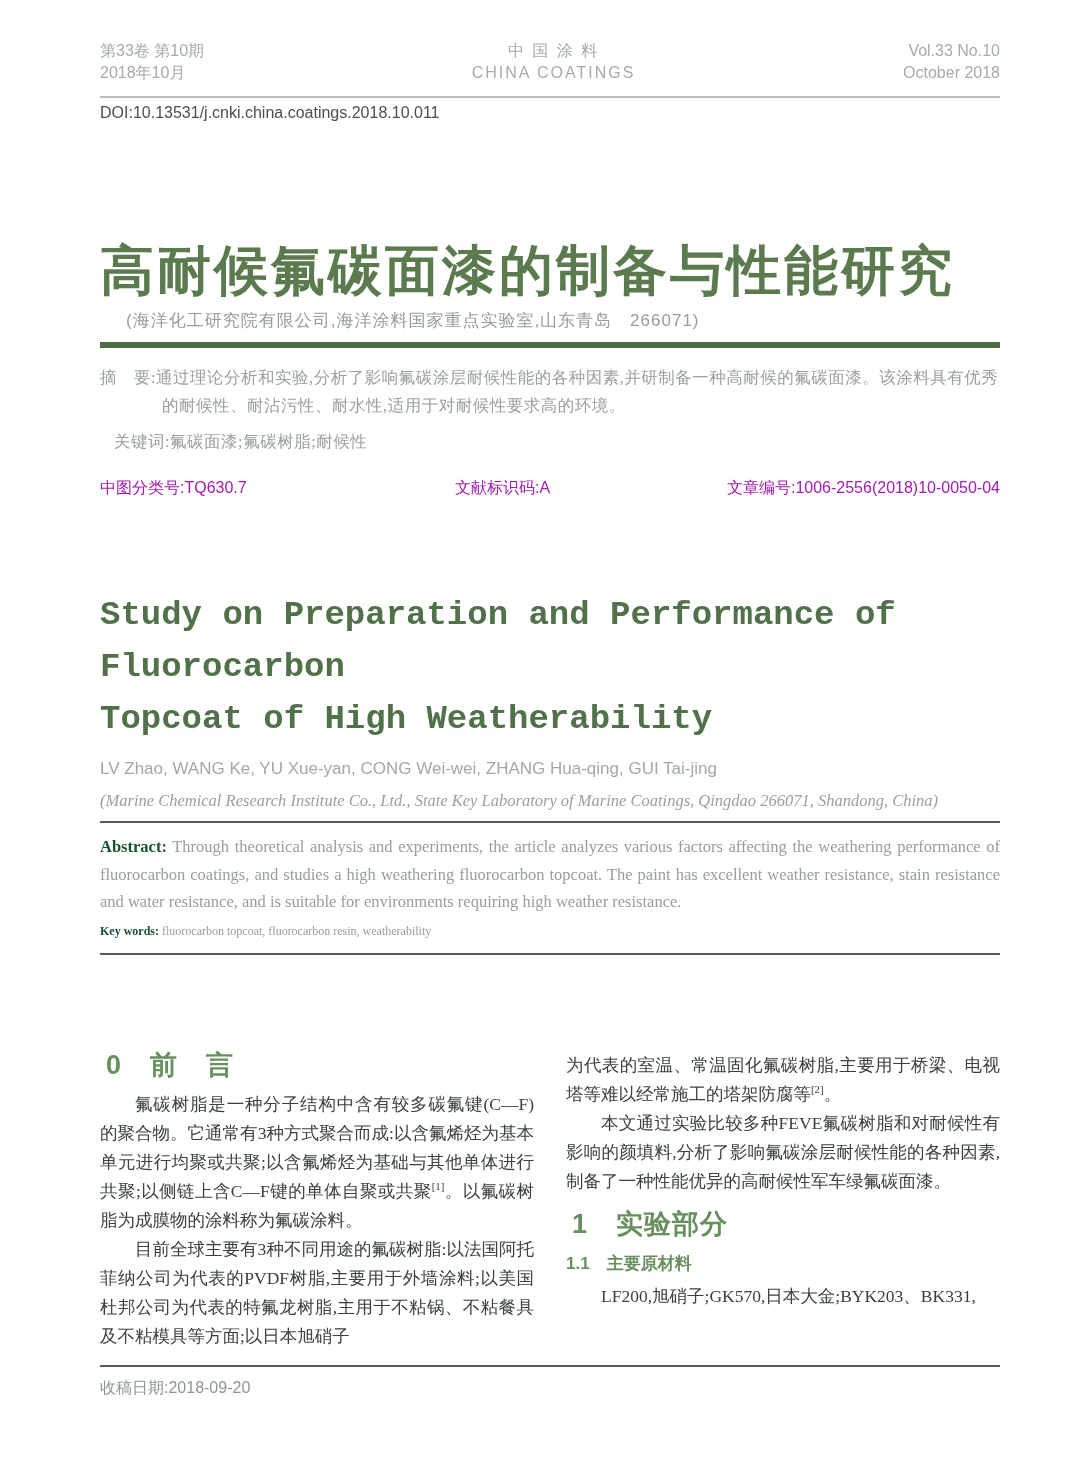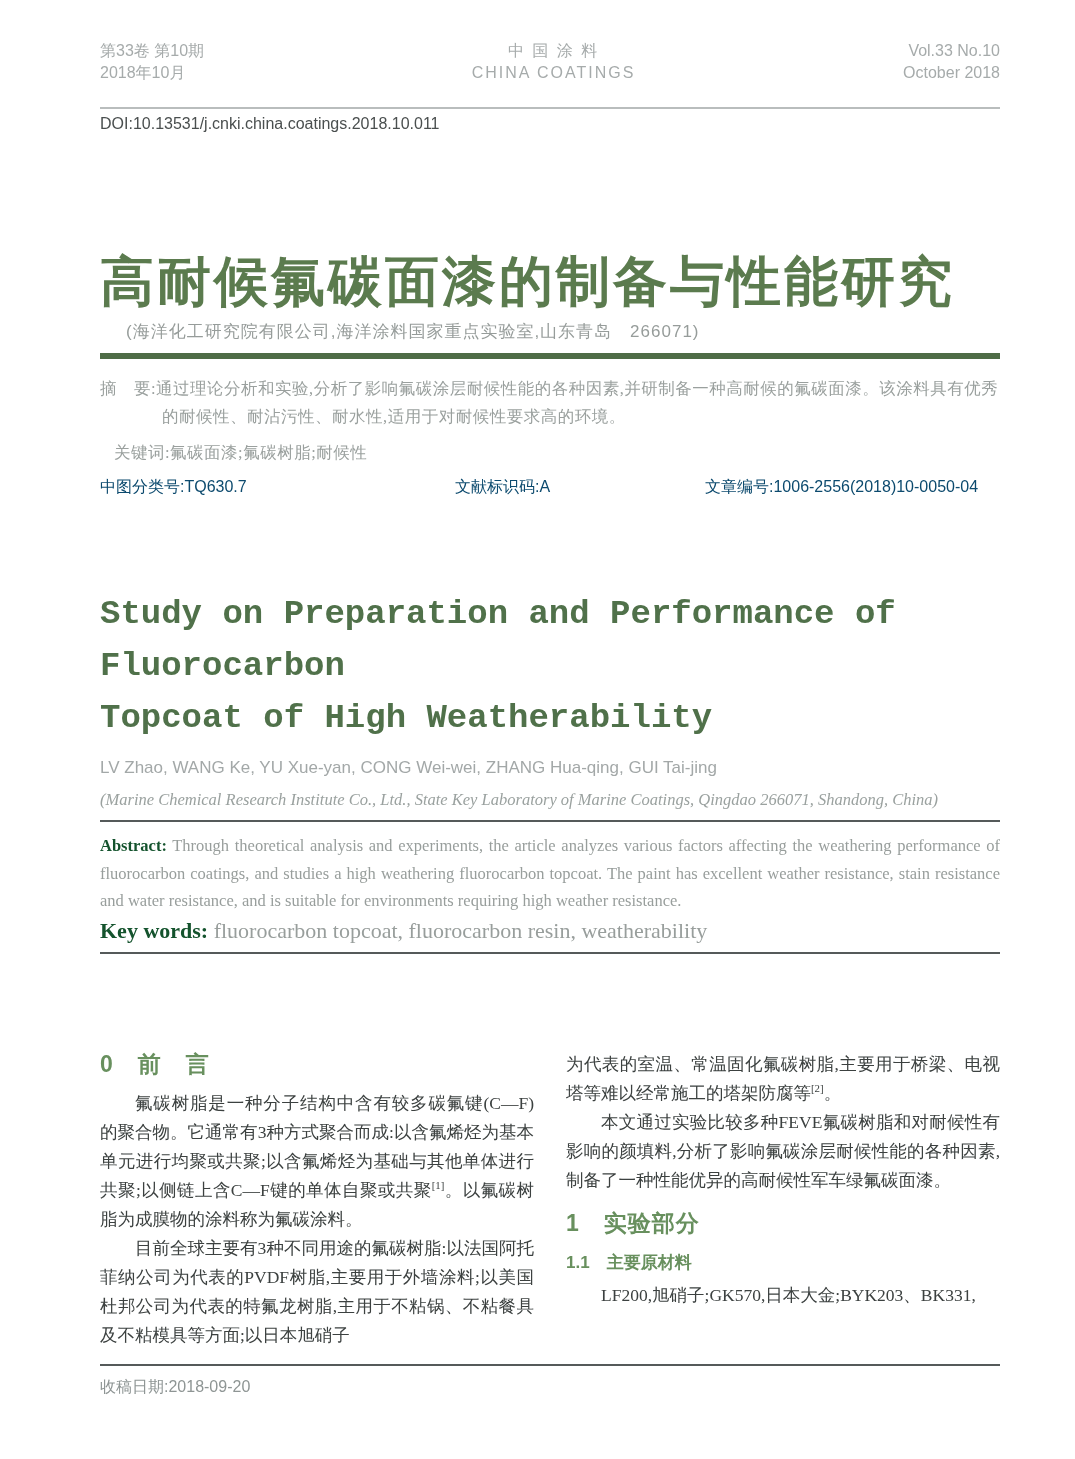--- a/index.html
+++ b/index.html
@@ -9,21 +9,21 @@
     background:#ffffff;
     box-sizing:border-box;
     padding:40px 75px 0 100px;
     font-family:"Liberation Sans",sans-serif;
     overflow:hidden;
   }
   
   .jheader{
     display:flex;justify-content:space-between;align-items:flex-start;
     border-bottom:2px solid #b9bdbd;
-    padding-bottom:23px;
+    padding-bottom:12px;
     color:#a6abab;font-size:16px;line-height:22px;
   }
   .jheader .col{white-space:nowrap;}
   .jheader .center{text-align:center;letter-spacing:2px;}
   .jheader .right{text-align:right;}
   .doi{
     margin-top:6px;color:#4a4f4f;font-size:16px;
     font-family:Liberation Sans, sans-serif;
   }
   
@@ -45,56 +45,56 @@
   .abs-cn{
     margin:16px 0 0 0;color:#9aa09e;font-size:16.5px;line-height:28px;
     padding-left:62px;text-indent:-62px;letter-spacing:0.5px;
     font-family:"Liberation Serif",serif;
   }
   .kw-cn{
     margin:8px 0 0 14px;color:#9aa09e;font-size:16.5px;line-height:28px;letter-spacing:0.5px;
     font-family:"Liberation Serif",serif;
   }
   .clc-line{
-    margin-top:10px;display:flex;color:#0c4a6e;font-size:16px;
+    margin-top:22px;display:flex;color:#a21caf;font-size:16px;
     font-family:"Liberation Sans",sans-serif;
   }
   .clc-line .clc{width:355px;}
   .clc-line .dc{width:250px;}
-  .clc-line .aid{flex:1;}
+  .clc-line .aid{flex:1;text-align:right;}
   
   .title-en{
     margin-top:90px;color:#50714a;font-size:34px;font-weight:bold;
     line-height:52px;font-family:Liberation Mono, monospace;
   }
   .authors-en{margin-top:14px;color:#a3a8a8;font-size:17px;}
   .affil-en{
     margin-top:12px;color:#9aa19f;font-size:16.5px;
     font-family:"Liberation Serif",serif;font-style:italic;
   }
   .rule{border:none;border-top:2px solid #555a5a;margin:10px 0 0 0;}
   .abs-en{
     margin:10px 0 0 0;color:#989e9c;font-size:16.5px;line-height:27.5px;
     font-family:"Liberation Serif",serif;text-align:justify;
   }
   .abs-en b,.kw-en b{color:#14532d;}
   .kw-en{
-    margin:2px 0 0 0;color:#989e9c;font-size:22px;line-height:27.5px;
+    margin:2px 0 0 0;color:#989e9c;font-size:12px;line-height:27.5px;
     font-family:"Liberation Serif",serif;
   }
   .rule2{border:none;border-top:2px solid #555a5a;margin:8px 0 0 0;}
   
   .body-cols{
     display:flex;gap:32px;margin-top:96px;
     color:#3c4140;font-size:17.5px;line-height:29px;
     font-family:"Liberation Serif",serif;
   }
   .colL,.colR{width:434px;text-align:justify;}
   .sec-h{
-    color:#68905e;font-size:23px;font-weight:bold;margin:0 0 10px 0;
+    color:#68905e;font-size:27px;font-weight:bold;margin:0 0 10px 6px;
     font-family:"Liberation Sans",sans-serif;letter-spacing:1px;
   }
   .sec-h.mt{margin-top:14px;}
   .subsec-h{
     color:#68905e;font-size:17px;font-weight:bold;margin:6px 0 4px 0;
     font-family:"Liberation Sans",sans-serif;
   }
   .body-cols p{margin:0;}
   .body-cols p.ind{text-indent:2em;}
   .sup{vertical-align:super;font-size:0.62em;line-height:0;}

